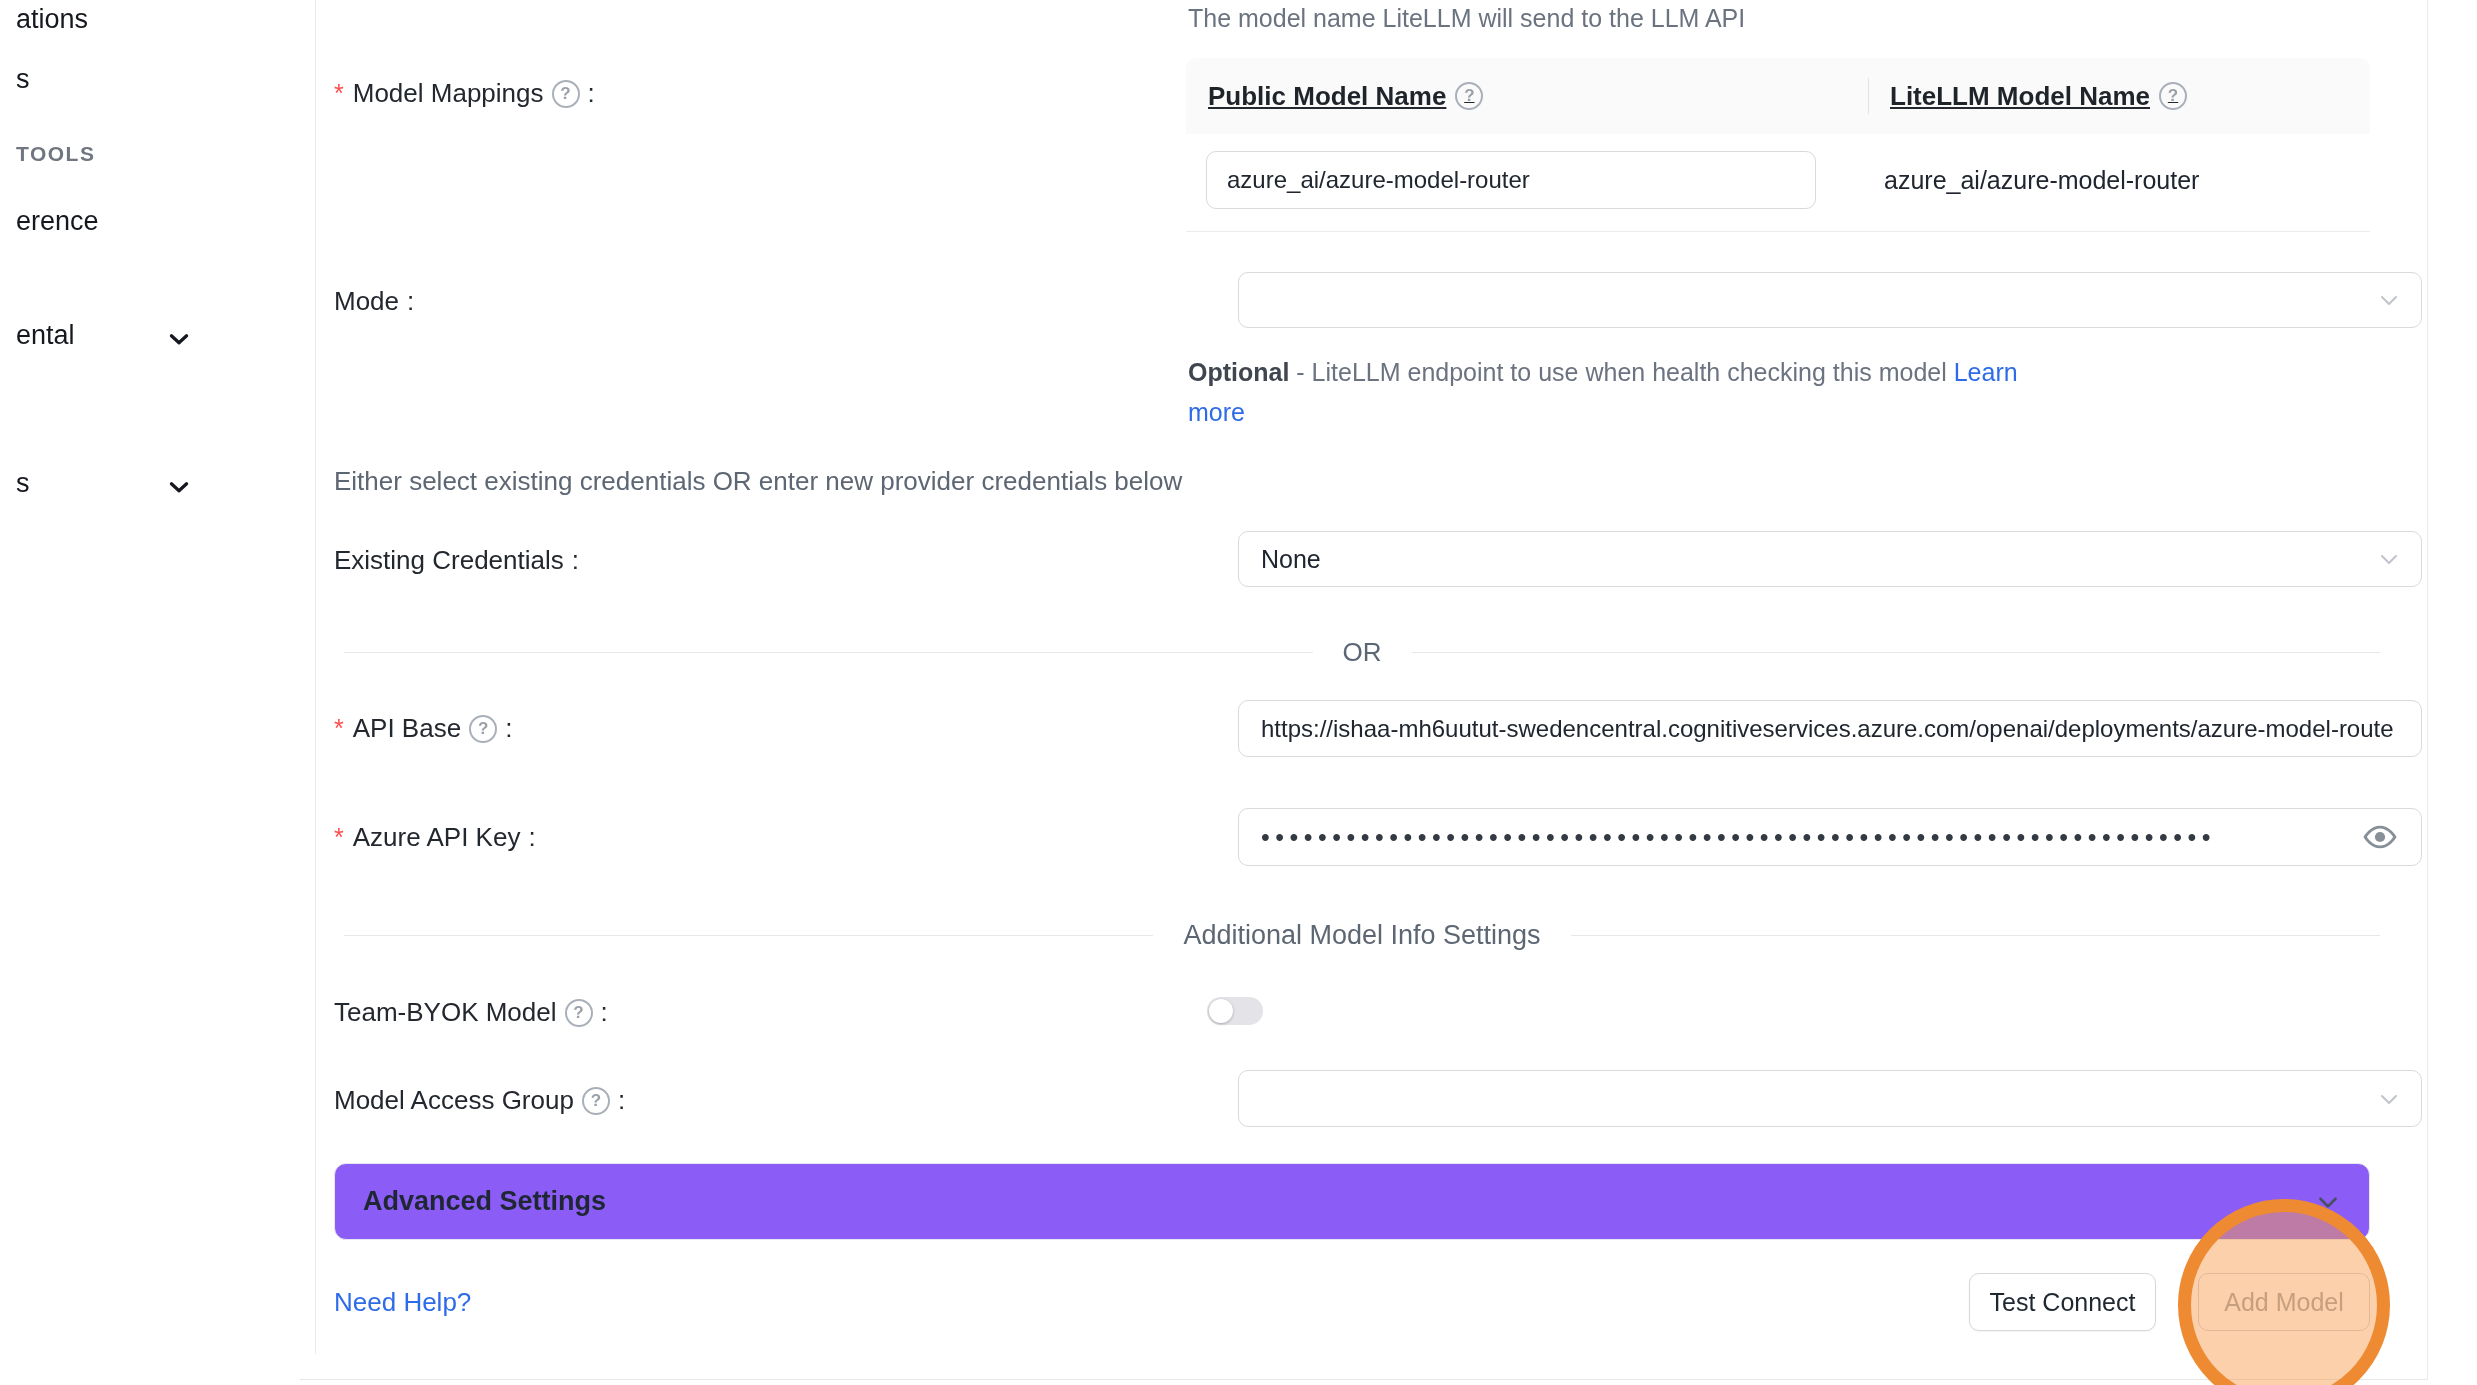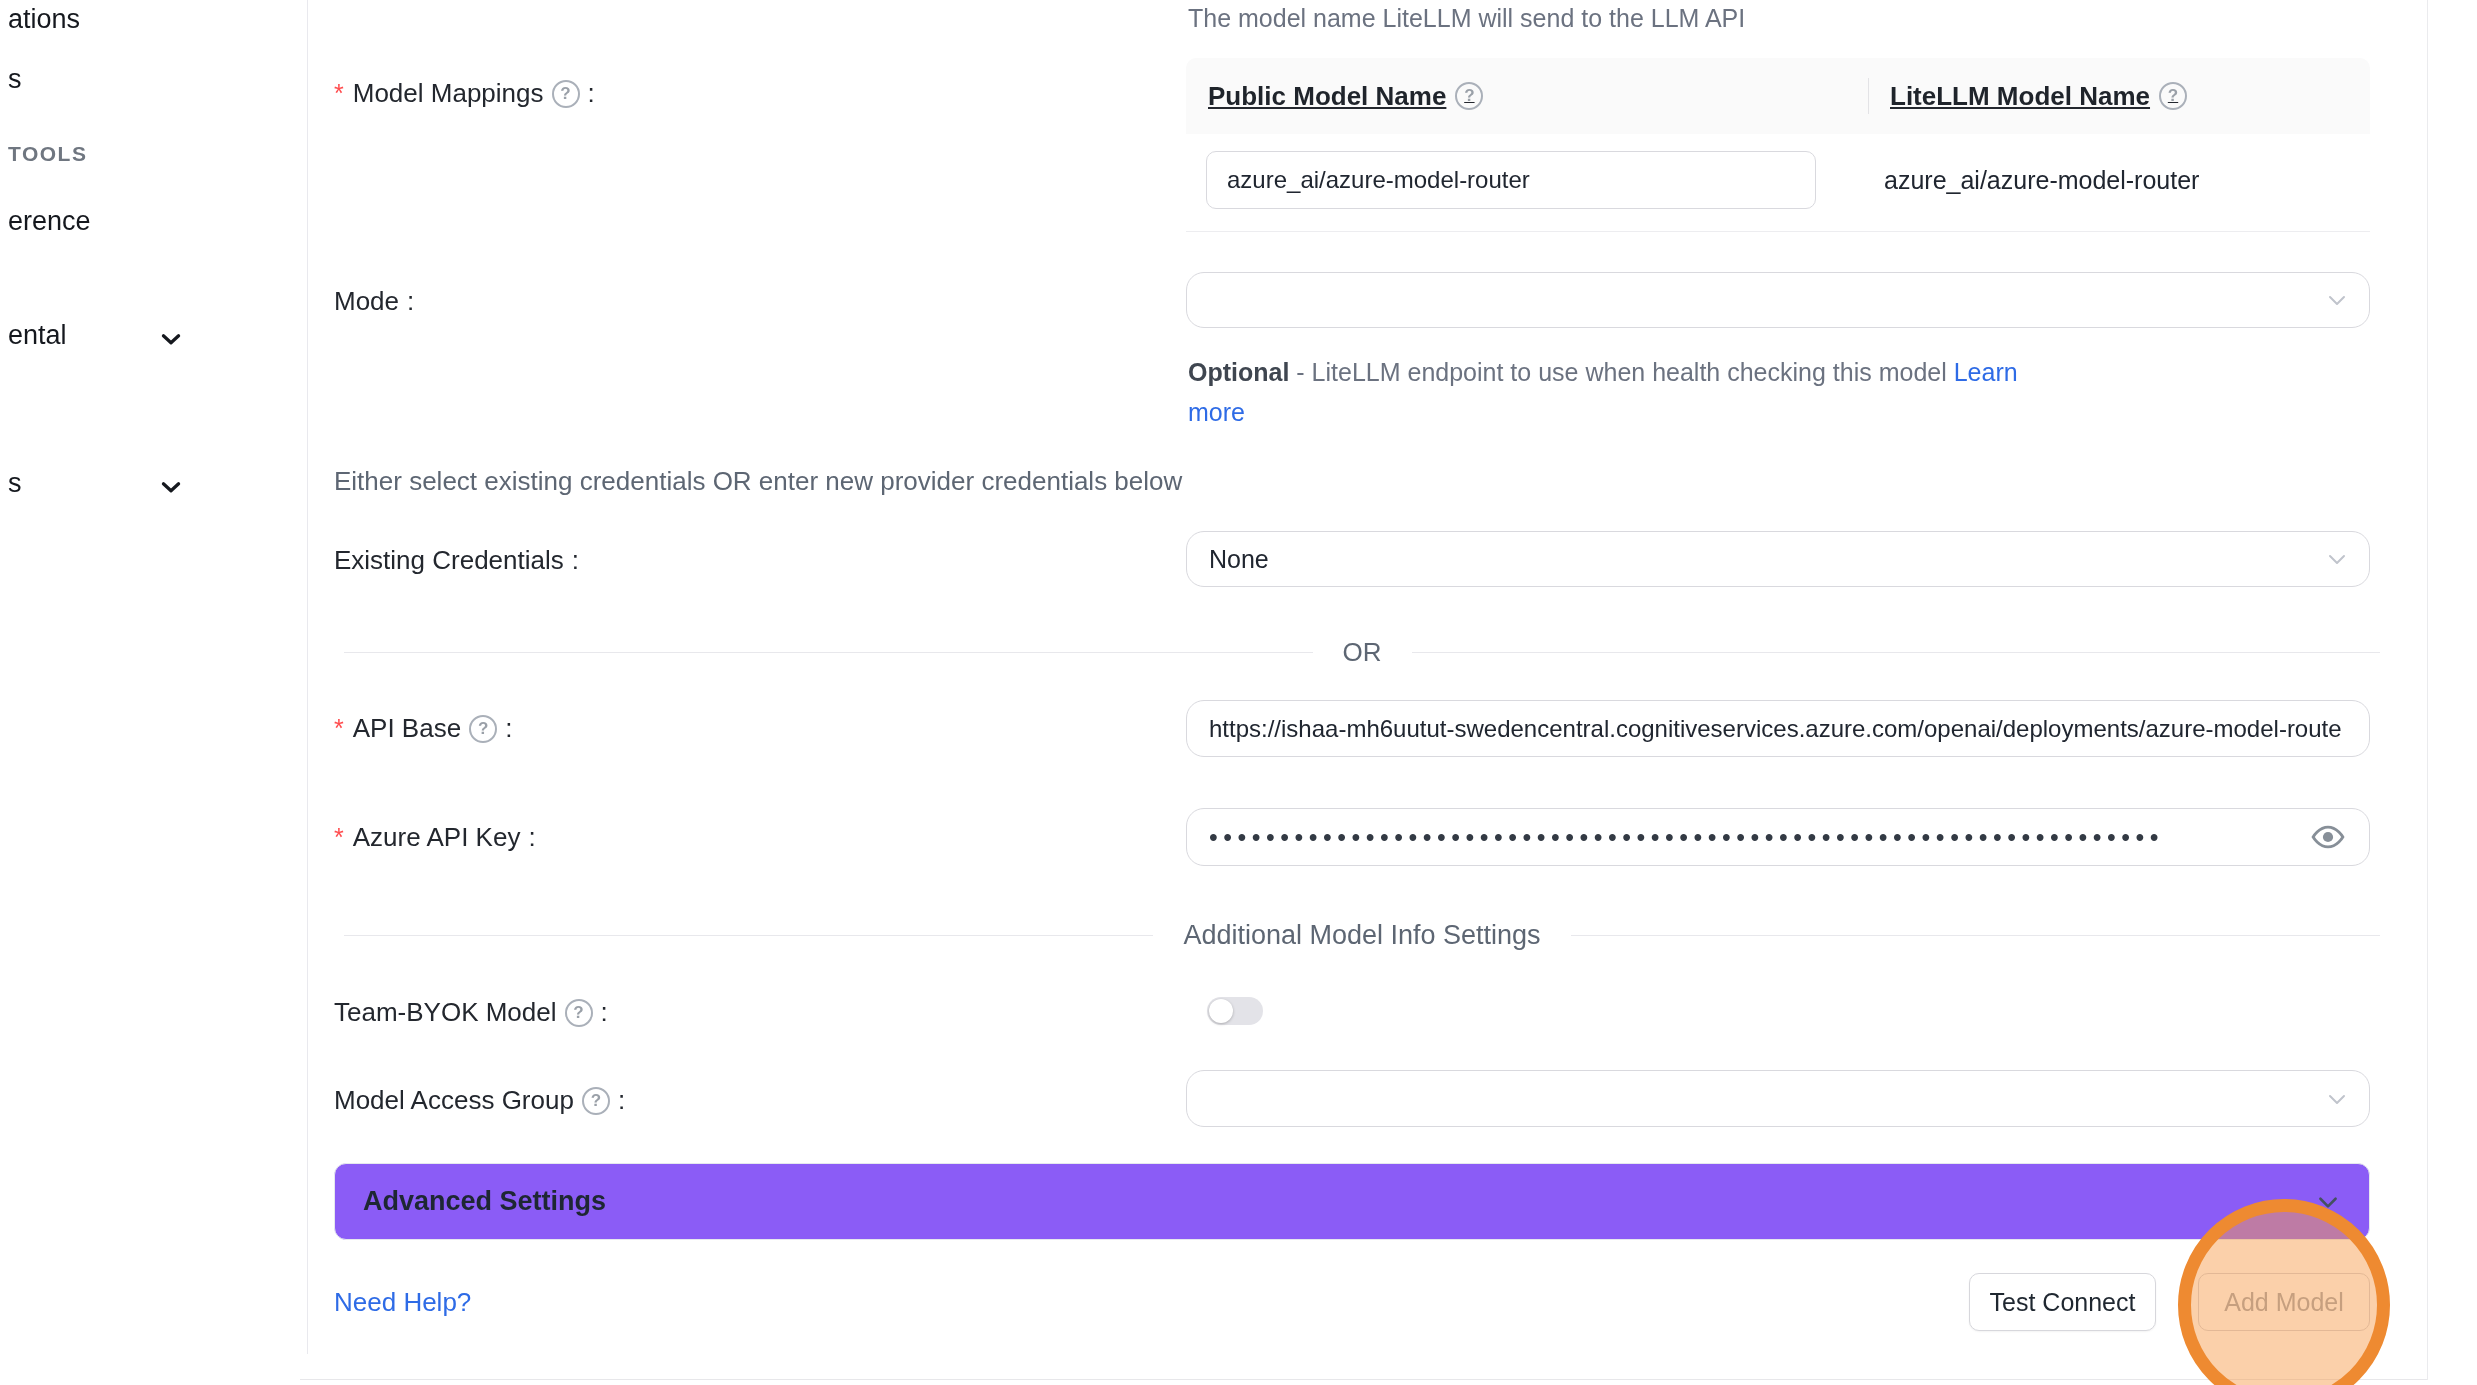--- a/index.html
+++ b/index.html
@@ -2,39 +2,39 @@
 <html><head>
 <meta charset="utf-8">
 <style>
   * { margin:0; padding:0; box-sizing:border-box; }
   html,body { background:#ffffff; }
   .screen {
     position:relative; width:2477px; height:1385px; overflow:hidden;
     background:#ffffff; font-family:"Liberation Sans", sans-serif; color:#23272e;
   }
   
-  .sidebar { position:absolute; left:8px; top:0; width:300px; height:1354px; background:#fff; border-right:1px solid #e9e9ee; }
+  .sidebar { position:absolute; left:16px; top:0; width:300px; height:1354px; background:#fff; border-right:1px solid #e9e9ee; }
   .side-item { position:absolute; left:0; font-size:27px; color:#15181e; white-space:nowrap; cursor:pointer; }
   .side-section { position:absolute; left:0; font-size:21px; font-weight:600; letter-spacing:1.5px; color:#6f7680; }
   .side-chev { position:absolute; width:26px; height:26px; }
   .side-chev svg { width:26px; height:26px; display:block; }
   
   .abs { position:absolute; }
   .hint { font-size:25px; color:#6b7280; }
   .field-label { position:absolute; display:flex; align-items:center; gap:8px; font-size:26px; color:#23272e; white-space:nowrap; }
   .req { color:#ff4d4f; font-size:25px; margin-right:1px; }
   .qicon {
     display:inline-flex; align-items:center; justify-content:center;
     width:28px; height:28px; border:2px solid #aab0b9; border-radius:50%;
     font-size:17px; font-weight:600; color:#9aa0a8; cursor:pointer;
   }
   .colon { color:#23272e; }
   .select, .text-input {
-    position:absolute; left:1186px; width:1184px; background:#fff;
-    border:1.5px solid #d9d9de; border-radius:18px;
+    position:absolute; left:1238px; width:1184px; background:#fff;
+    border:1.5px solid #d9d9de; border-radius:10px;
     display:flex; align-items:center; padding:0 22px; font-size:25px; color:#202630;
     cursor:pointer;
   }
   .sel-chev { position:absolute; right:20px; top:50%; transform:translateY(-50%); width:24px; height:24px; }
   .sel-chev svg { width:24px; height:24px; display:block; }
   .placeholder { color:#c1c6cc; }
   .divider-row { position:absolute; left:344px; width:2036px; display:flex; align-items:center; }
   .divider-row .line { flex:1; height:1px; background:#e8e8ec; }
   .divider-row .div-text { margin:0 30px; color:#5d6673; white-space:nowrap; }
   

